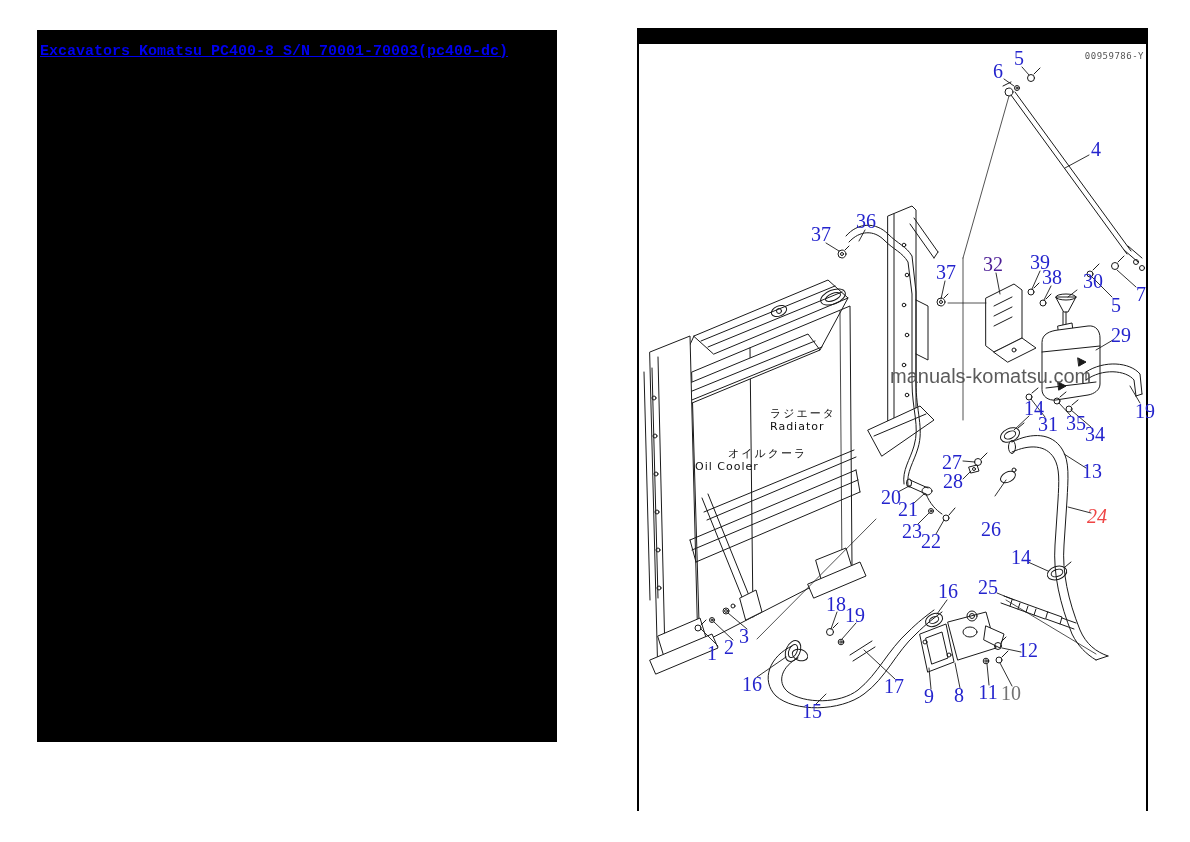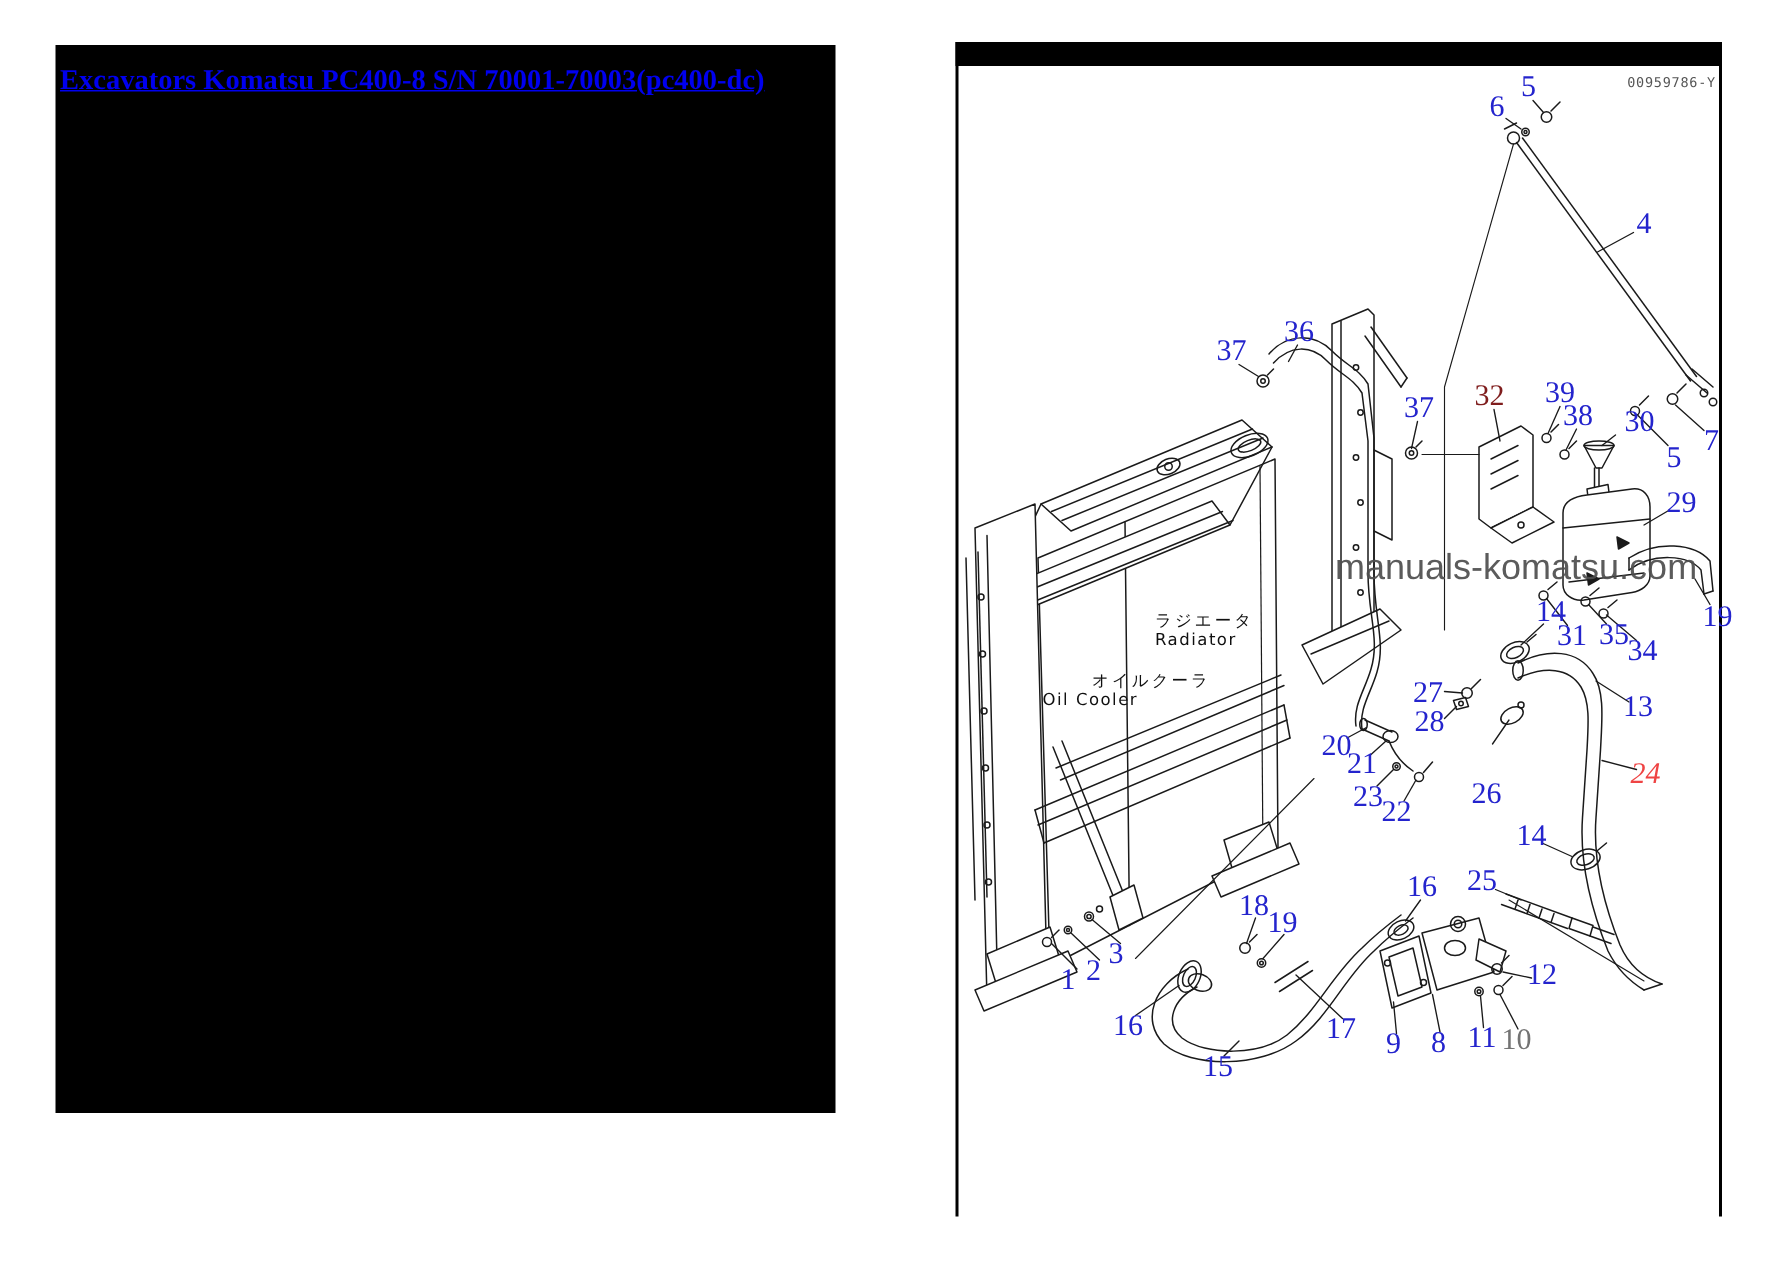--- a/index.html
+++ b/index.html
@@ -6,35 +6,35 @@
   body{
     width:1190px;height:842px;position:relative;background:#ffffff;
     font-family:"Liberation Sans",sans-serif;overflow:hidden;
   }
   .left-panel{
     position:absolute;left:37px;top:30px;width:520px;height:712px;
     background:#000000;z-index:1;
   }
   .breadcrumb{
     position:absolute;left:40px;top:43px;z-index:3;
-    font-family:Liberation Serif, serif;font-size:19px;font-weight:bold;
+    font-family:Liberation Mono, monospace;font-size:15px;font-weight:bold;
     color:#0000ee;text-decoration:underline;white-space:nowrap;cursor:pointer;
   }
   .diagram-frame{
     position:absolute;left:637px;top:28px;width:507px;height:767px;
     border-top:16px solid #000;border-left:2px solid #000;border-right:2px solid #000;
     background:#ffffff;z-index:0;
   }
   .drawing-number{
     position:absolute;left:1060px;top:51px;width:84px;text-align:right;z-index:2;
     font-family:"DejaVu Sans Mono",monospace;font-size:9px;color:#555;letter-spacing:.5px;
   }
   .watermark{
     position:absolute;left:890px;top:365px;z-index:2;
-    font-family:"Liberation Sans",sans-serif;font-size:24px;color:#4e4e4e;opacity:.92;
+    font-family:"Liberation Sans",sans-serif;font-size:20px;color:#4e4e4e;opacity:.92;
     white-space:nowrap;
   }
   svg.drawing{position:absolute;left:0;top:0;z-index:1;}
   .jp-label{
     position:absolute;z-index:2;color:#101010;white-space:pre;
     font-family:"DejaVu Sans",sans-serif;
   }
   .jp-label.jp{font-size:11px;letter-spacing:2px;}
   .jp-label.en{font-size:11px;letter-spacing:1px;}
   #lbl-rad-jp{left:770px;top:406px;}
@@ -350,21 +350,21 @@
     <span class="callout" style="left: 729px; top: 647px; color: rgb(36, 36, 205);">2</span>
     <span class="callout" style="left: 744px; top: 636px; color: rgb(36, 36, 205);">3</span>
     <span class="callout" style="left: 1096px; top: 149px; color: rgb(36, 36, 205);">4</span>
     <span class="callout" style="left: 1019px; top: 58px; color: rgb(36, 36, 205);">5</span>
     <span class="callout" style="left: 998px; top: 71px; color: rgb(36, 36, 205);">6</span>
     <span class="callout" style="left: 1141px; top: 294px; color: rgb(36, 36, 205);">7</span>
     <span class="callout" style="left: 1116px; top: 305px; color: rgb(36, 36, 205);">5</span>
     <span class="callout" style="left: 821px; top: 234px; color: rgb(36, 36, 205);">37</span>
     <span class="callout" style="left: 866px; top: 221px; color: rgb(36, 36, 205);">36</span>
     <span class="callout" style="left: 946px; top: 272px; color: rgb(36, 36, 205);">37</span>
-    <span class="callout" style="left: 993px; top: 264px; color: #7f1d1d;">32</span>
+    <span class="callout" style="left: 993px; top: 264px; color: #4c1d95;">32</span>
     <span class="callout" style="left: 1040px; top: 262px; color: rgb(36, 36, 205);">39</span>
     <span class="callout" style="left: 1052px; top: 277px; color: rgb(36, 36, 205);">38</span>
     <span class="callout" style="left: 1080px; top: 281px; color: rgb(36, 36, 205); margin-left: 13px;">30</span>
     <span class="callout" style="left: 1121px; top: 335px; color: rgb(36, 36, 205);">29</span>
     <span class="callout" style="left: 1145px; top: 411px; color: rgb(36, 36, 205);">19</span>
     <span class="callout" style="left: 1095px; top: 434px; color: rgb(36, 36, 205);">34</span>
     <span class="callout" style="left: 1076px; top: 423px; color: rgb(36, 36, 205);">35</span>
     <span class="callout" style="left: 1048px; top: 424px; color: rgb(36, 36, 205);">31</span>
     <span class="callout" style="left: 1034px; top: 408px; color: rgb(36, 36, 205);">14</span>
     <span class="callout" style="left: 1092px; top: 471px; color: rgb(36, 36, 205);">13</span>

